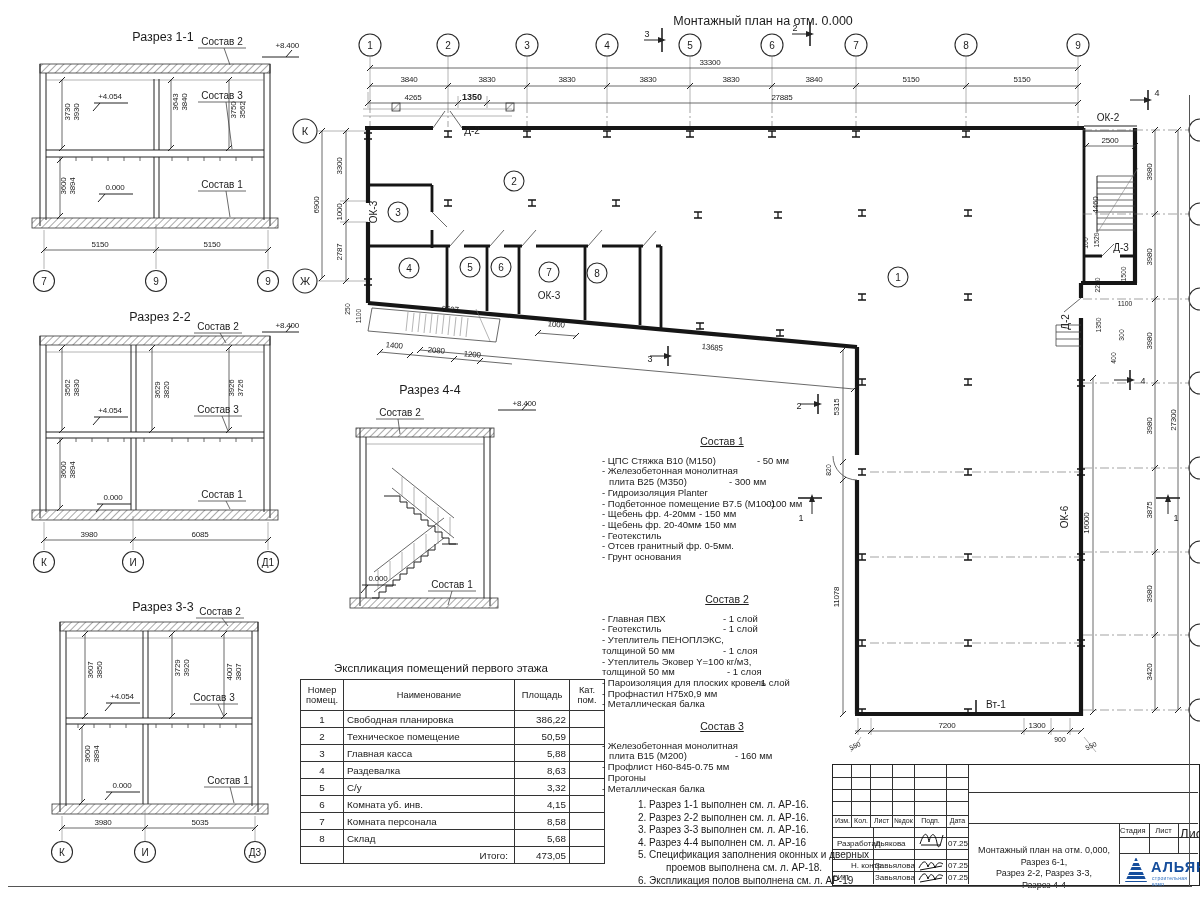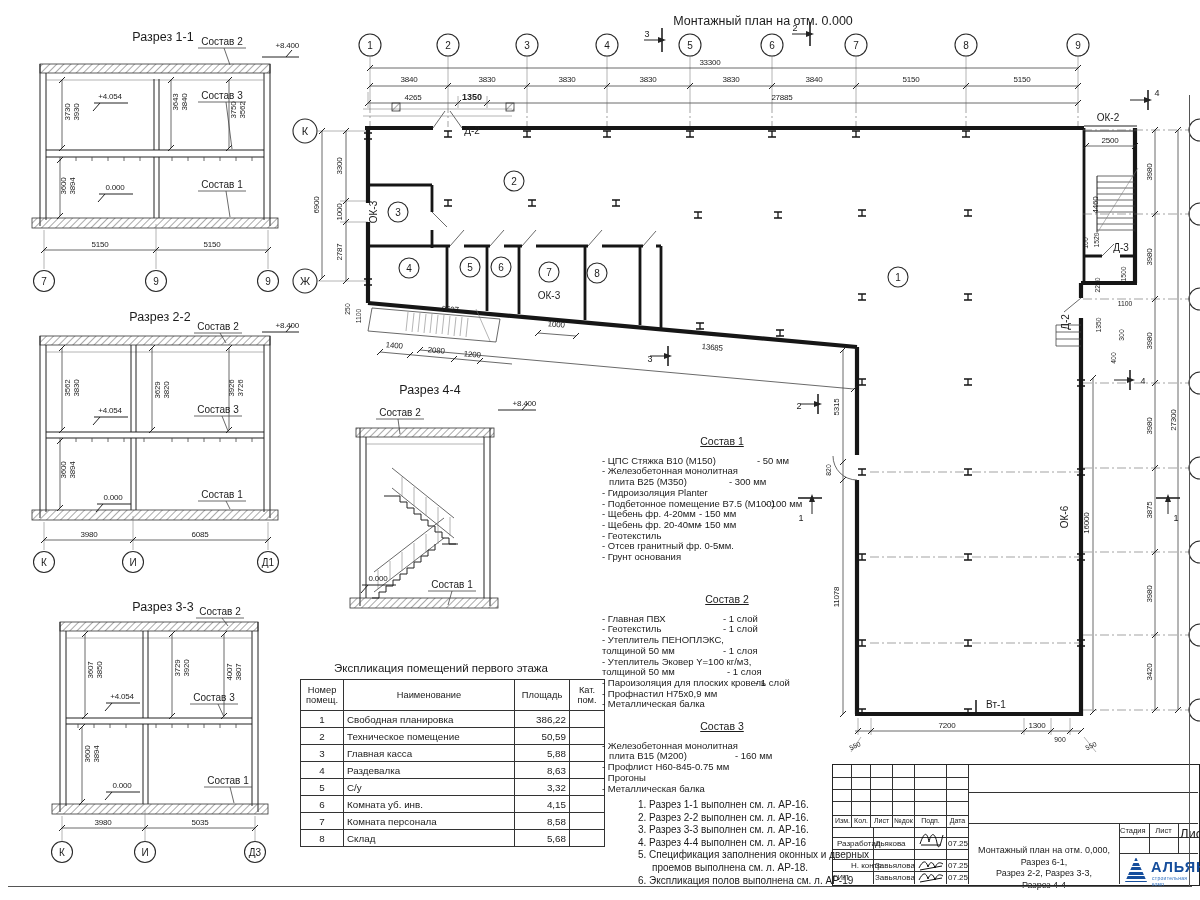--- a/index.html
+++ b/index.html
@@ -6,21 +6,21 @@
   #page{position:relative;width:1200px;height:900px;background:#fff;overflow:hidden;
         font-family:"Liberation Sans",sans-serif;color:#1c1c1c}
   #cad{position:absolute;left:0;top:0}
   
   .sostav{position:absolute;font-size:9.5px;line-height:10.7px;color:#1b1b1b}
   .sostav .stitle{text-align:center;text-decoration:underline;font-size:10.5px;margin-bottom:9px}
   .si{position:relative;white-space:nowrap}
   .sv{position:absolute;top:0}
   .ind{margin-left:7px}
   .notes{position:absolute;font-size:10px;line-height:12.6px;color:#1b1b1b}
-  .notes .nind{margin-left:14px}
+  .notes .nind{margin-left:28px}
   
   .expl{position:absolute;left:300px;top:662px;width:282px}
   .expl .ttitle{text-align:center;font-size:11.5px;margin-bottom:5px;color:#1b1b1b}
   .expl table{border-collapse:collapse;table-layout:fixed;width:282px;font-size:9.8px;color:#1b1b1b}
   .expl td{border:1px solid #333;padding:0 3px;height:16px;overflow:hidden}
   .expl tr.hdr td{height:30px;text-align:center;font-size:9.3px}
   .expl .cnum{width:36px;text-align:center}
   .expl .cname{width:164px}
   .expl .carea{width:48px;text-align:right}
   .expl .ccat{width:28px;text-align:center}
@@ -509,20 +509,26 @@
             <td class="cname">Комната персонала</td>
             <td class="carea">8,58</td>
             <td class="ccat"></td>
           </tr>
     <tr>
             <td class="cnum">8</td>
             <td class="cname">Склад</td>
             <td class="carea">5,68</td>
             <td class="ccat"></td>
           </tr>
+    <tr>
+            <td class="cnum"></td>
+            <td class="cname tot">Итого:</td>
+            <td class="carea">473,05</td>
+            <td class="ccat"></td>
+          </tr>
   </tbody>
       </table>
 </div>
 
 <div class="sostav" style="left:602px;top:436px;width:240px">
   <div class="stitle">Состав 1</div>
   <div class="si"><span>- ЦПС Стяжка В10 (М150)</span><span class="sv" style="left:155px">- 50 мм</span></div>
   <div class="si"><span>- Железобетонная монолитная</span></div>
   <div class="si ind"><span>плита В25 (М350)</span><span class="sv" style="left:120px">- 300 мм</span></div>
   <div class="si"><span>- Гидроизоляция  Planter</span></div>

